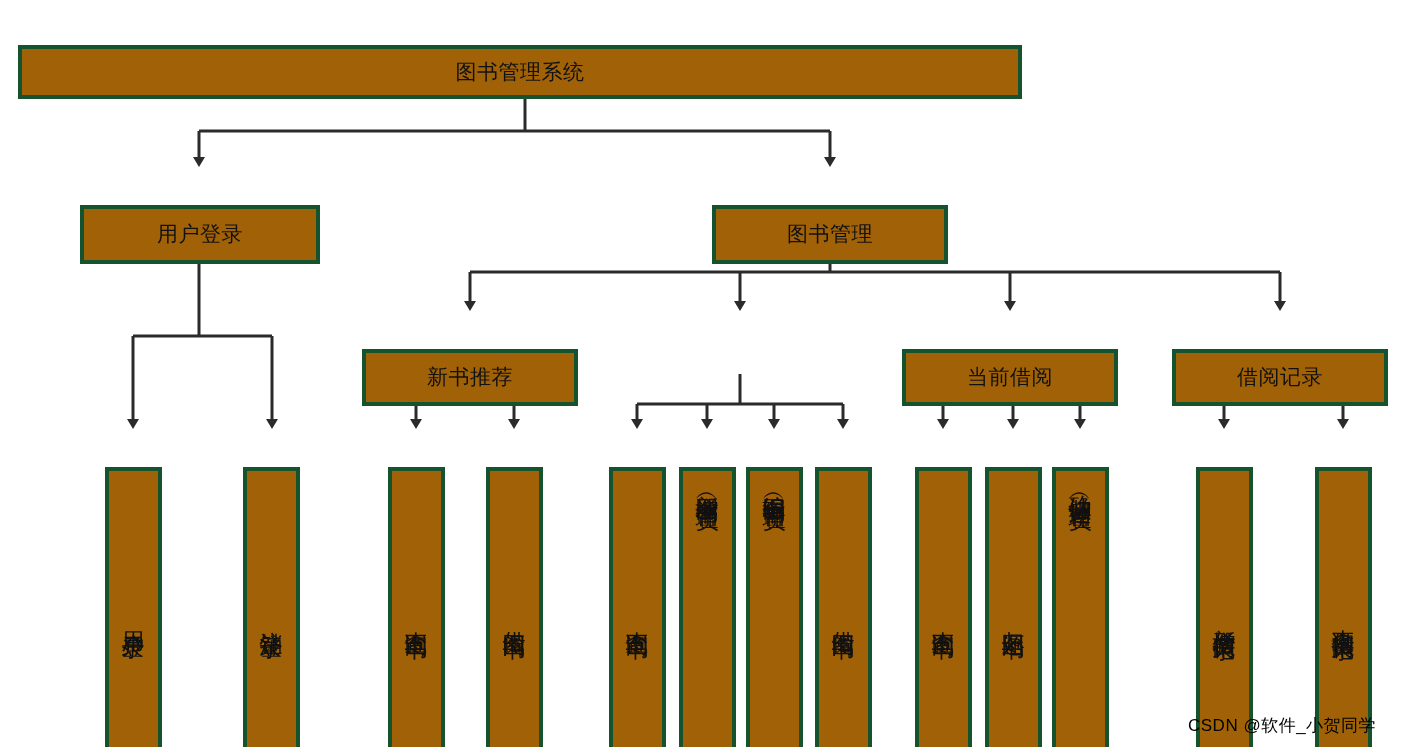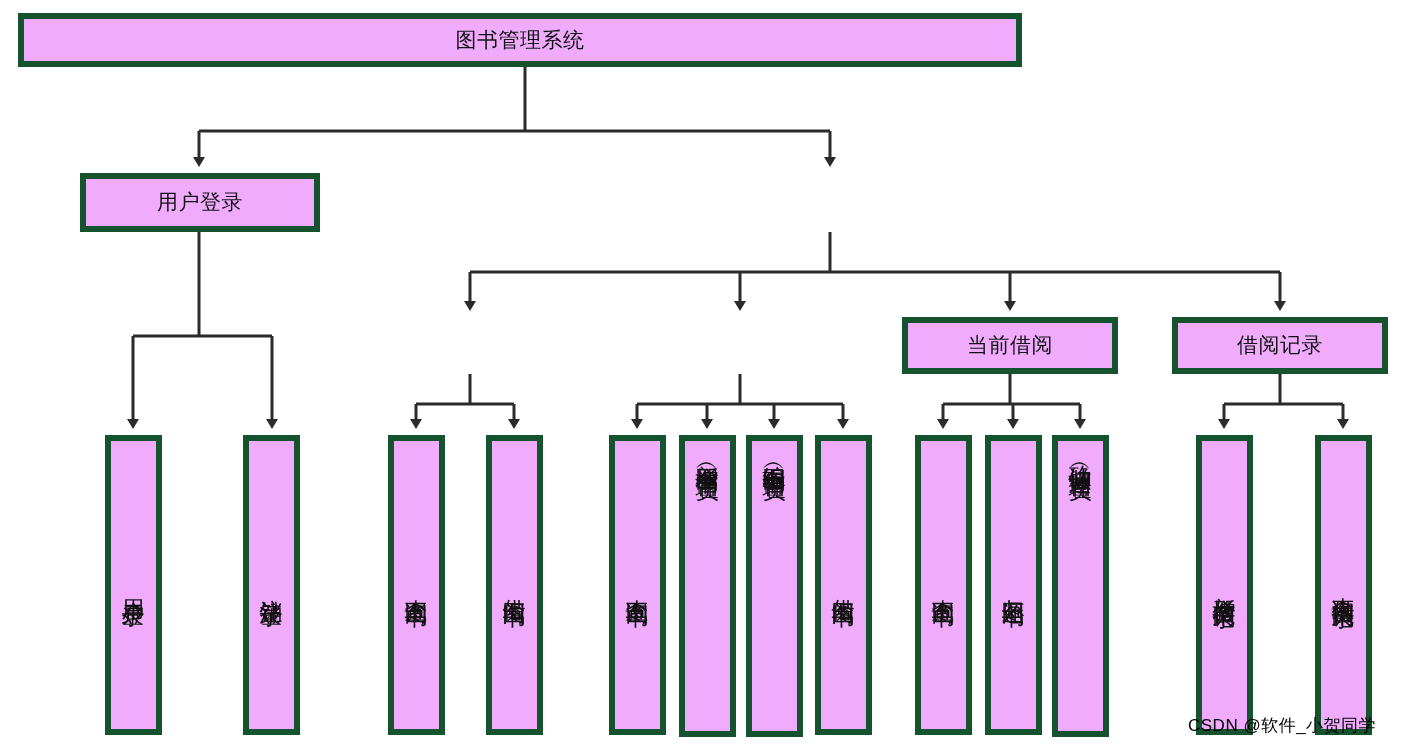--- a/index.html
+++ b/index.html
@@ -21,26 +21,27 @@
     position: absolute;
     left: 0;
     top: 0;
     width: 1405px;
     height: 747px;
     pointer-events: none;
   }
   .node {
     position: absolute;
     box-sizing: border-box;
-    background: #f0abfc;
-    border: 6px solid #14532d;
+    background: #a16207;
+    border: 4px solid #14532d;
     display: flex;
     align-items: center;
     justify-content: center;
     color: #111111;
+    margin-top: 32px;
   }
   .node .label {
     text-align: center;
     line-height: 1.18;
     letter-spacing: 0.5px;
   }
   .node.horiz .label {
     writing-mode: horizontal-tb;
     font-size: 21px;
   }
@@ -129,21 +130,27 @@
     </g>
   </svg>
 
   <div class="node horiz" style="left: 18px; top: 13px; width: 1004px; height: 54px;">
     <span class="label">图书管理系统</span>
   </div>
 
   <div class="node horiz" style="left: 80px; top: 173px; width: 240px; height: 59px;">
     <span class="label">用户登录</span>
   </div>
+  <div class="node horiz" style="left: 712px; top: 173px; width: 236px; height: 59px;">
+    <span class="label">图书管理</span>
+  </div>
 
+  <div class="node horiz" style="left: 362px; top: 317px; width: 216px; height: 57px;">
+    <span class="label">新书推荐</span>
+  </div>
   <div class="node horiz" style="left: 1172px; top: 317px; width: 216px; height: 57px;">
     <span class="label">借阅记录</span>
   </div>
   <div class="node horiz" style="left: 902px; top: 317px; width: 216px; height: 57px;">
     <span class="label">当前借阅</span>
   </div>
 
   <div class="node vert centered" style="left: 105px; top: 435px; width: 57px; height: 300px;">
     <span class="label">用户登录</span>
   </div>

